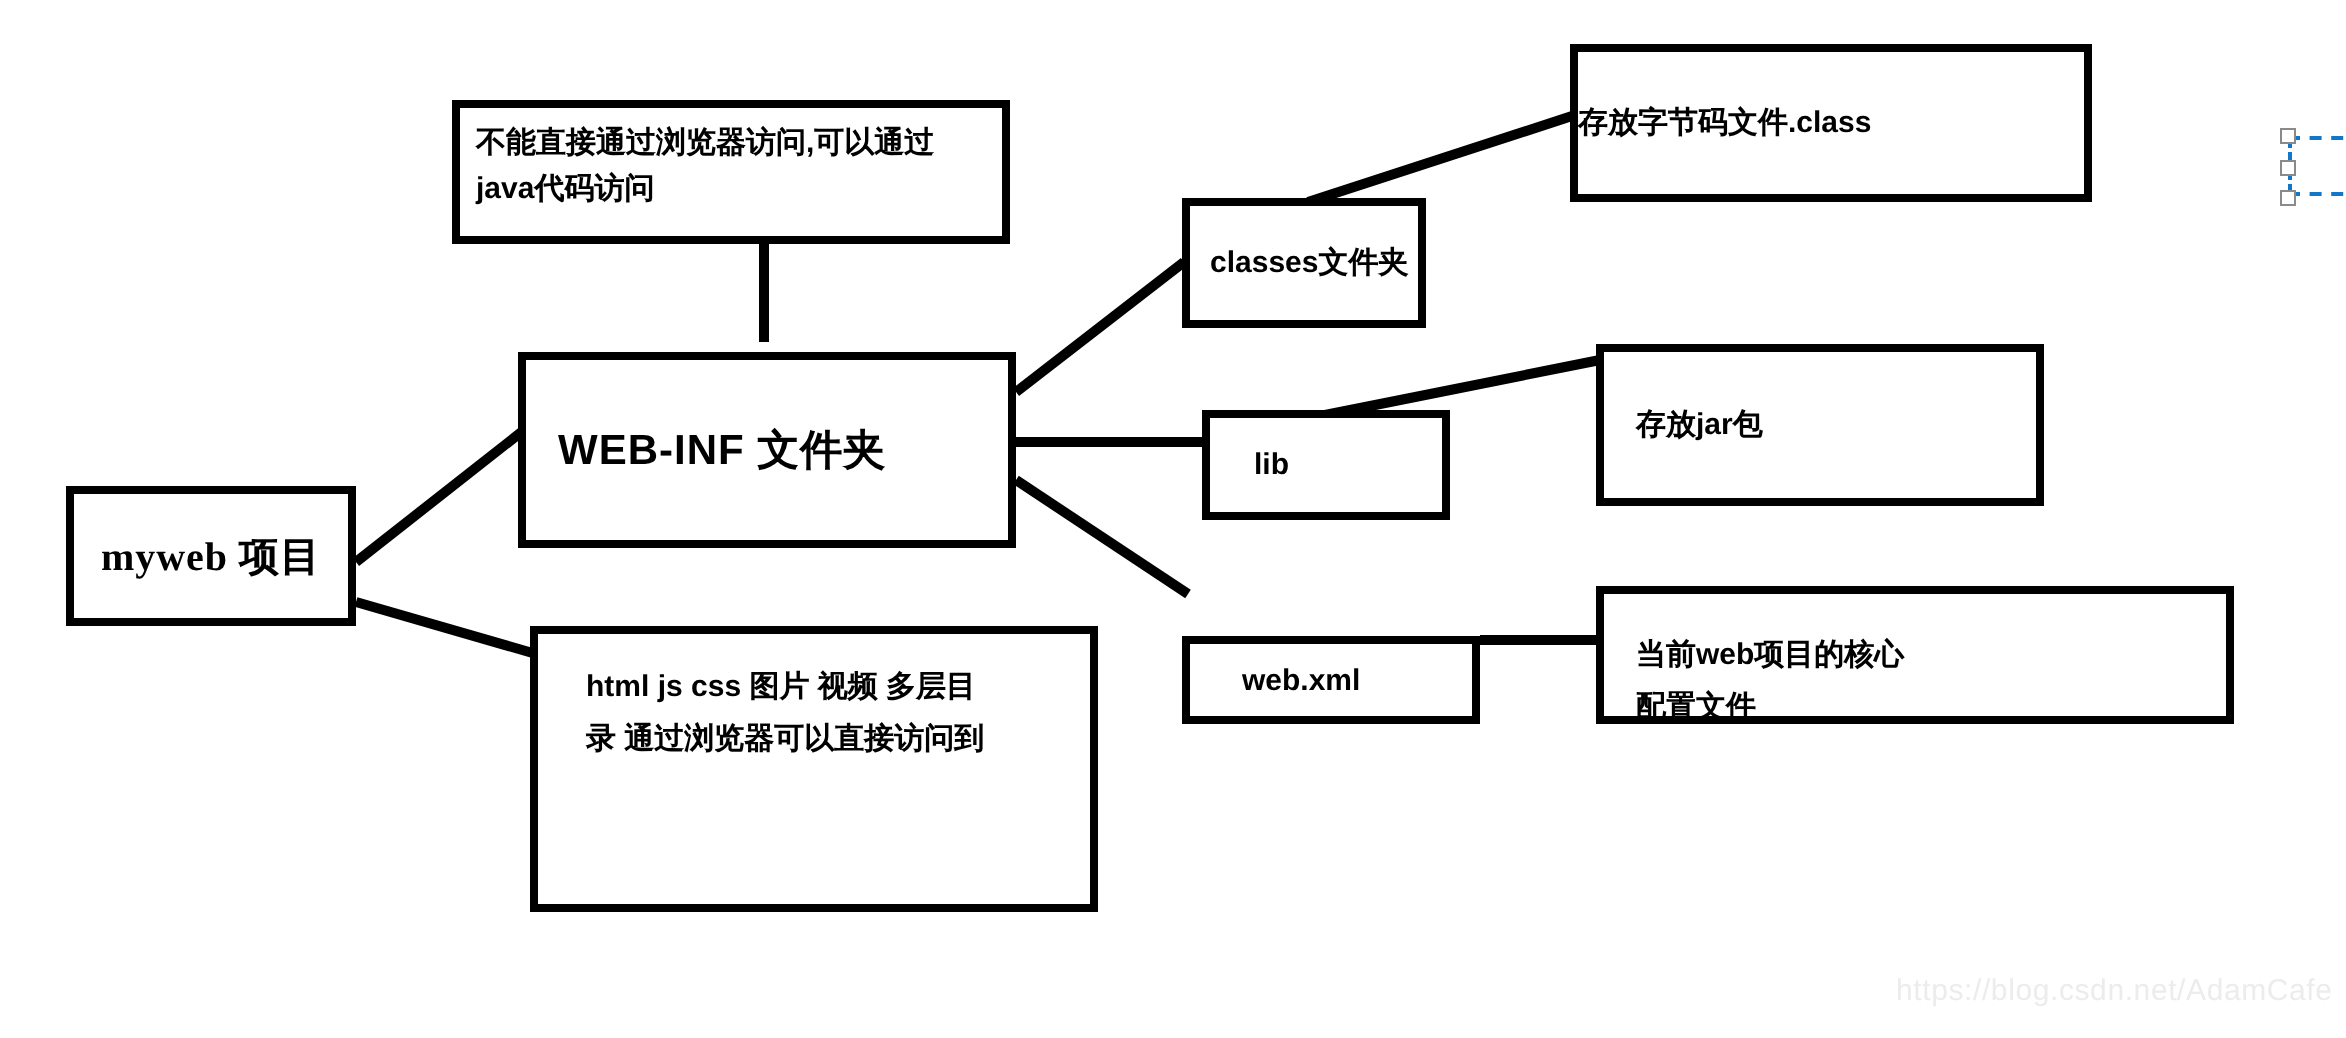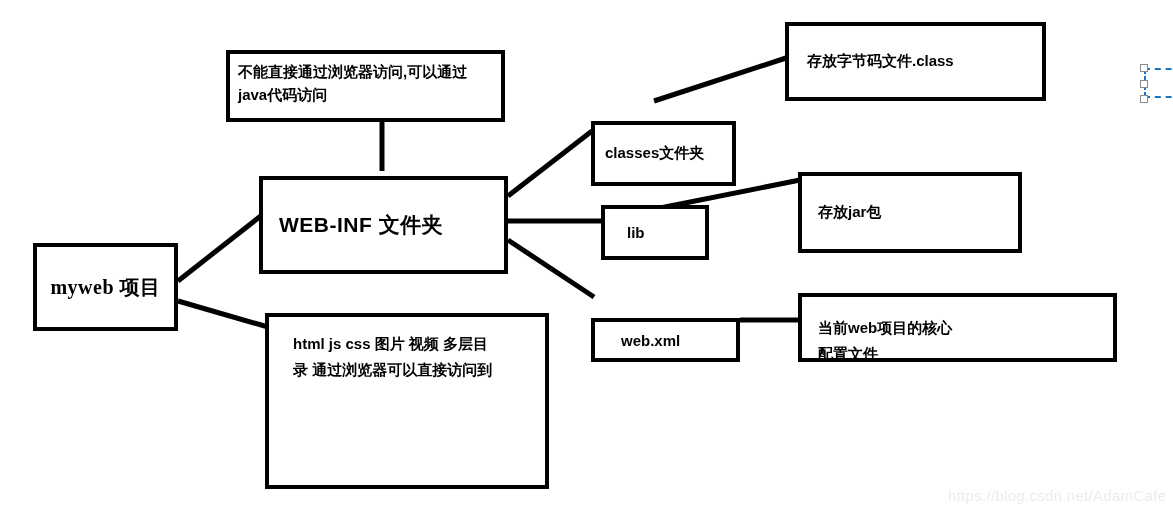--- a/index.html
+++ b/index.html
@@ -31,21 +31,21 @@
   }
   .node .txt {
     display: block;
     width: 100%;
     color: #000000;
     font-weight: bold;
     white-space: pre-line;
   }
   
   #node-myweb {
-    left: 33px; top: 243px; width: 145px; height: 88px;
+    left: 33px; top: 243px; width: 145px; height: 70px;
     justify-content: flex-start;
   }
   #node-myweb .txt {
     font-family: "Liberation Serif", serif;
     font-size: 20px;
     font-weight: bold;
     text-align: center;
     letter-spacing: 0.5px;
   }
   #node-webinf {
@@ -60,55 +60,55 @@
     left: 226px; top: 50px; width: 279px; height: 72px;
     align-items: flex-start;
     justify-content: center;
   }
   #node-note-webinf .txt {
     font-size: 15px;
     line-height: 1.55;
     padding: 6px 0 0 8px;
   }
   #node-note-static {
-    left: 265px; top: 313px; width: 284px; height: 176px;
+    left: 265px; top: 313px; width: 284px; height: 143px;
     align-items: flex-start;
   }
   #node-note-static .txt {
     font-size: 15px;
     line-height: 1.75;
     padding: 14px 0 0 24px;
   }
   #node-classes {
-    left: 591px; top: 99px; width: 145px; height: 65px; margin-top: 22px;
+    left: 591px; top: 99px; width: 122px; height: 65px;
   }
   #node-classes .txt {
     font-size: 15px;
     padding-left: 10px;
   }
   #node-lib {
-    left: 601px; top: 205px; width: 108px; height: 55px;
+    left: 601px; top: 205px; width: 124px; height: 55px;
   }
   #node-lib .txt {
     font-size: 15px;
     padding-left: 22px;
   }
   #node-webxml {
     left: 591px; top: 302px; width: 149px; height: 44px; margin-top: 16px;
   }
   #node-webxml .txt {
     font-size: 15px;
     padding-left: 26px;
   }
   #node-note-classes {
     left: 785px; top: 22px; width: 261px; height: 79px;
   }
   #node-note-classes .txt {
     font-size: 15px;
-    padding-left: 18px;
+    padding-left: 0;
   }
   #node-note-lib {
     left: 798px; top: 172px; width: 224px; height: 81px;
   }
   #node-note-lib .txt {
     font-size: 15px;
     padding-left: 16px;
   }
   #node-note-webxml {
     left: 798px; top: 293px; width: 319px; height: 69px;

